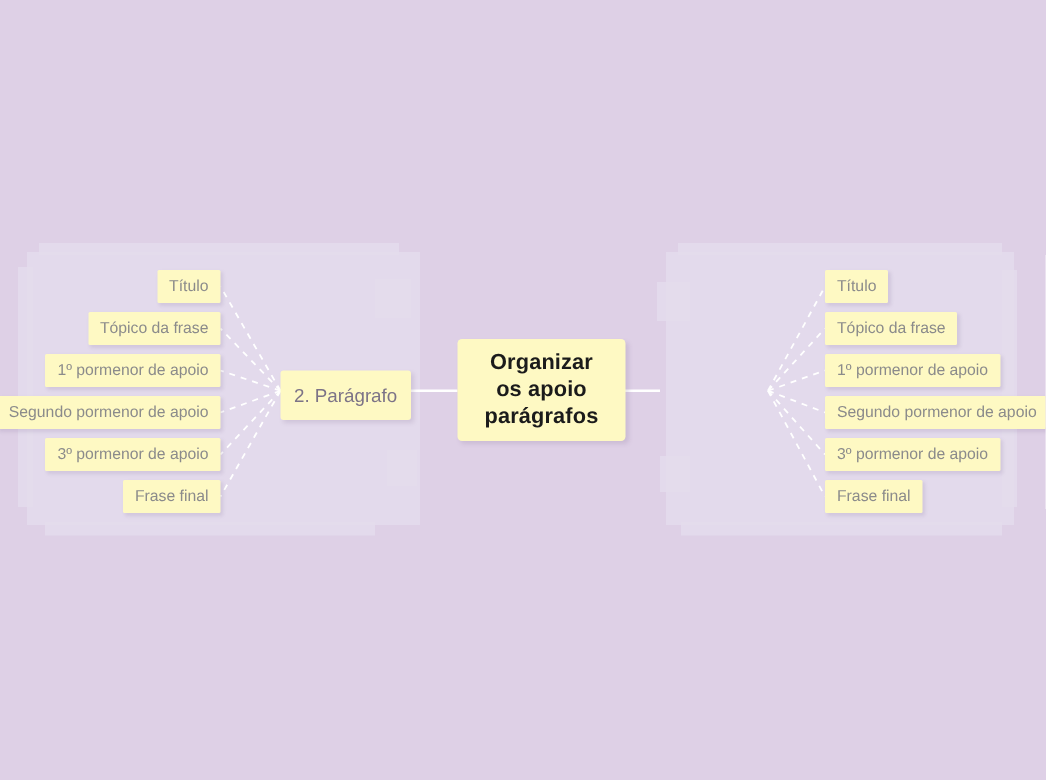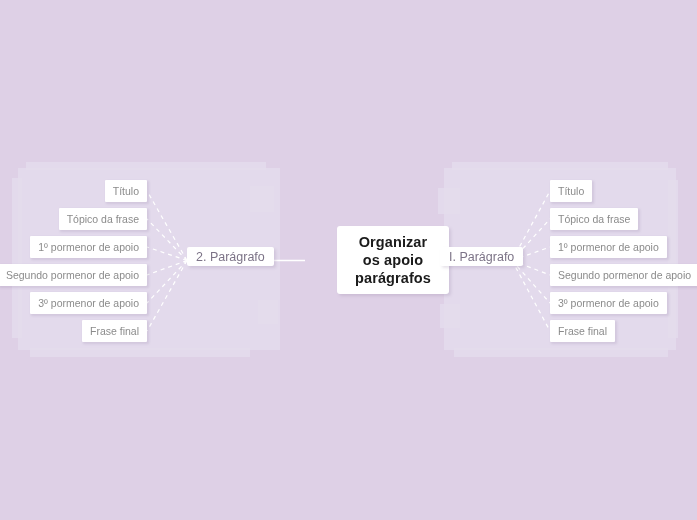--- a/index.html
+++ b/index.html
@@ -50,47 +50,46 @@
     position: absolute;
     left: 0;
     top: 0;
     width: 697px;
     height: 520px;
   }
 
   
   .node {
     position: absolute;
-    background: #ffffff;
+    background: #fef9c3;
     box-sizing: border-box;
     white-space: nowrap;
     box-shadow: 2px 2px 3px rgba(120, 100, 140, 0.18);
   }
 
   .node-center {
     left: 305px;
     top: 226px;
     width: 112px;
     height: 68px;
     border-radius: 3px;
     display: flex;
     align-items: center;
     justify-content: center;
     text-align: center;
     color: #1b1b1b;
     font-weight: bold;
     font-size: 14.5px;
     line-height: 18px;
     letter-spacing: 0.1px;
-    margin-left: 32px;
   }
 
   .node-branch {
     top: 247px;
-    height: 19px;
+    height: 33px;
     border-radius: 2px;
     display: flex;
     align-items: center;
     justify-content: center;
     color: #7c7387;
     font-size: 12.5px;
     padding: 0 9px;
   }
   .node-branch.left  { left: 187px; }
   .node-branch.right { left: 440px; }
@@ -155,23 +154,20 @@
     <div>
       <span>Organizar</span><br>
       <span>os apoio</span><br>
       <span>parágrafos</span>
     </div>
   </div>
 
   <div class="node node-branch left">
     <span>2. Parágrafo</span>
   </div>
-  <div class="node node-branch right">
-    <span>I. Parágrafo</span>
-  </div>
 
   <div class="node node-leaf left" style="right:550px; top:180px;">
     <span>Título</span>
   </div>
   <div class="node node-leaf left" style="right:550px; top:208px;">
     <span>Tópico da frase</span>
   </div>
   <div class="node node-leaf left" style="right:550px; top:236px;">
     <span>1º pormenor de apoio</span>
   </div>

